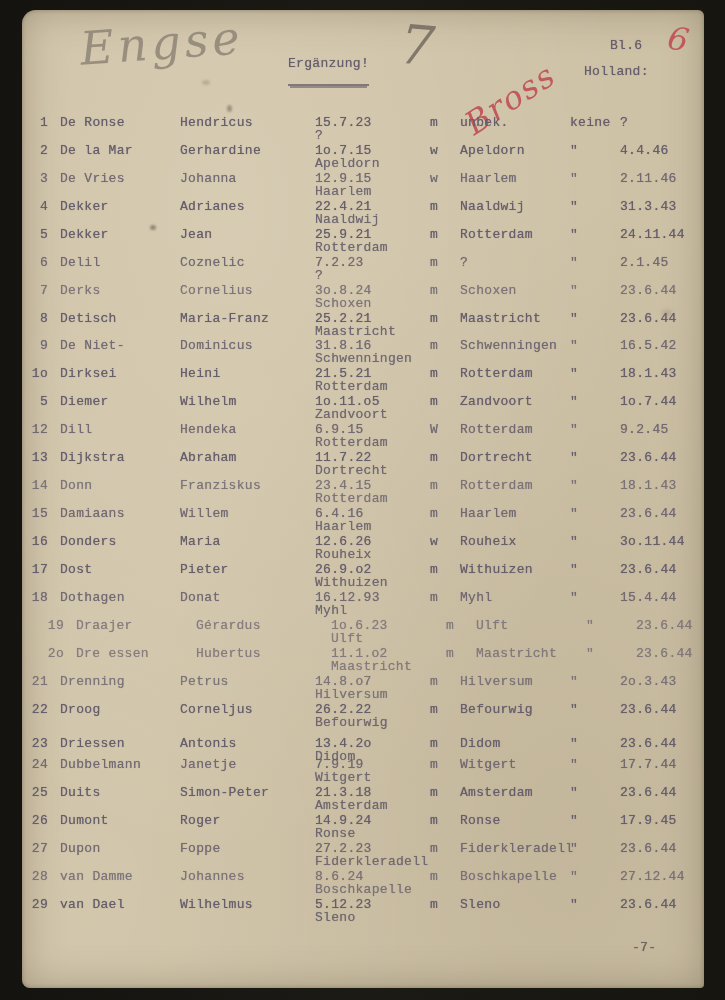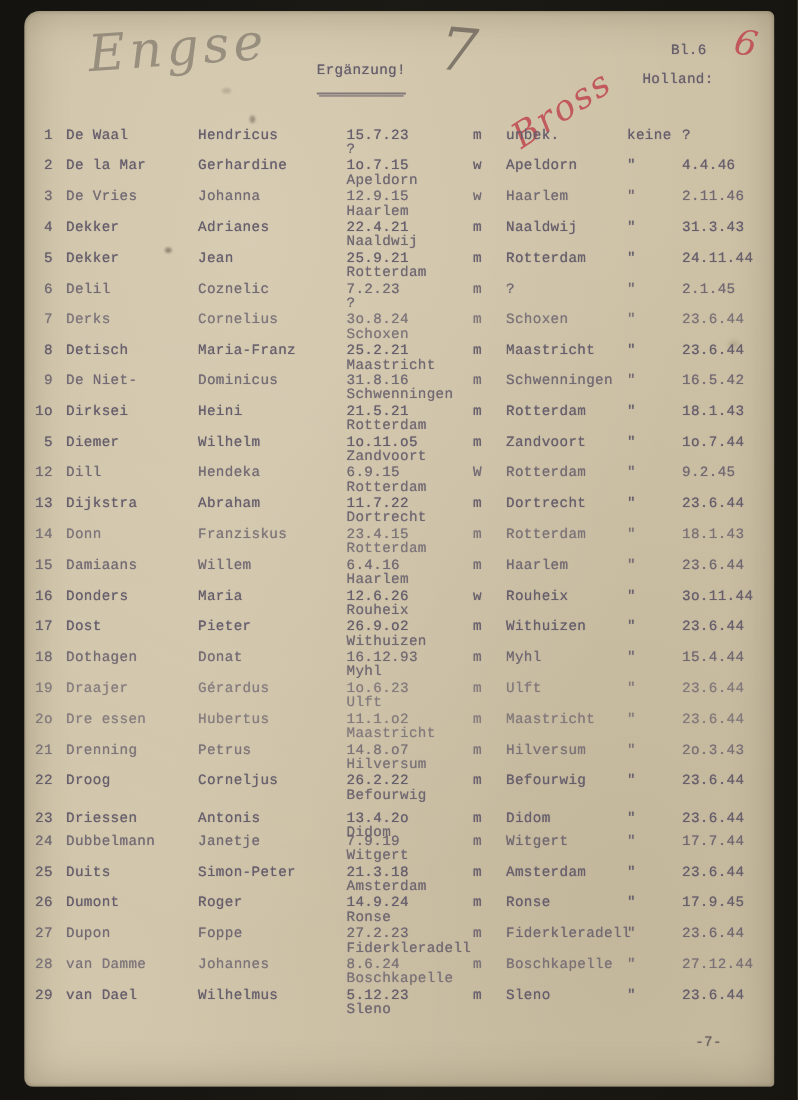--- a/index.html
+++ b/index.html
@@ -70,21 +70,21 @@
   .row .given   { left: 158px; }
   .row .bdate   { left: 293px; }
   .row .bplace  { left: 293px; top: 13px; opacity: 0.9; }
   .row .gender  { left: 408px; }
   .row .place   { left: 438px; }
   .row .note    { left: 548px; }
   .row .rdate   { left: 598px; }
   
   .row:nth-child(3n) .c   { opacity: 0.88; }
   .row:nth-child(7n) .c   { opacity: 0.78; }
-  .row:nth-child(19) .c, .row:nth-child(20) .c { opacity: 0.7; }
+  .row:nth-child(19) .c, .row:nth-child(20) .c { opacity: 0.7; padding-left: 16px; }
 
   .footer-page { position: absolute; left: 610px; top: 930px; color: #6e665c; }
 </style>
 </head>
 <body>
 
 <div class="scan-frame">
   <div class="paper">
 
     <span class="stain s1"></span>
@@ -96,21 +96,21 @@
     <span class="hdr-el tw ergaenzung">Ergänzung!</span>
     <span class="hdr-el hand seven">7</span>
     <span class="hdr-el bross red">Bross</span>
     <span class="hdr-el tw bl6">Bl.6</span>
     <span class="hdr-el tw holland">Holland:</span>
     <span class="hdr-el red6 red">6</span>
 
     <div class="rows">
         <div class="row" style="top: 105px;">
     <span class="c tw num">1</span>
-    <span class="c tw surname">De Waal</span>
+    <span class="c tw surname">De Ronse</span>
     <span class="c tw given">Hendricus</span>
     <span class="c tw bdate">15.7.23</span>
     <span class="c tw bplace">?</span>
     <span class="c tw gender">m</span>
     <span class="c tw place">unbek.</span>
     <span class="c tw note">keine</span>
     <span class="c tw rdate">?</span>
   </div>
         <div class="row" style="top: 132.93px;">
     <span class="c tw num">2</span>

